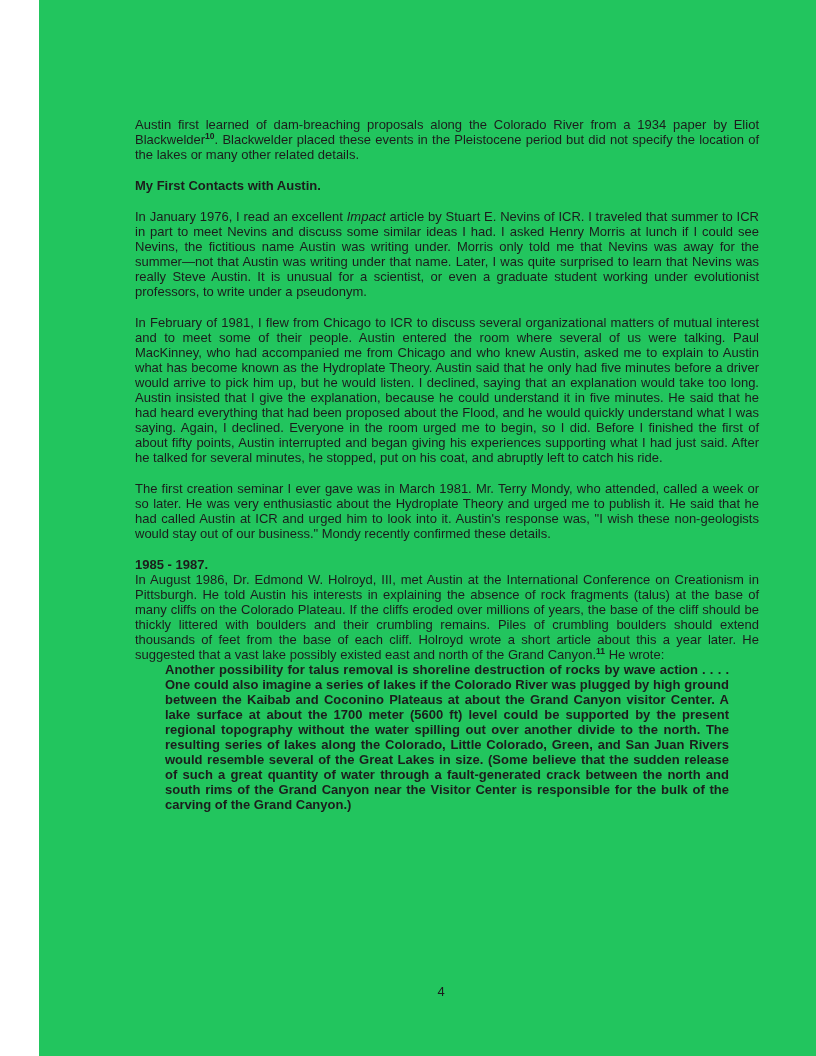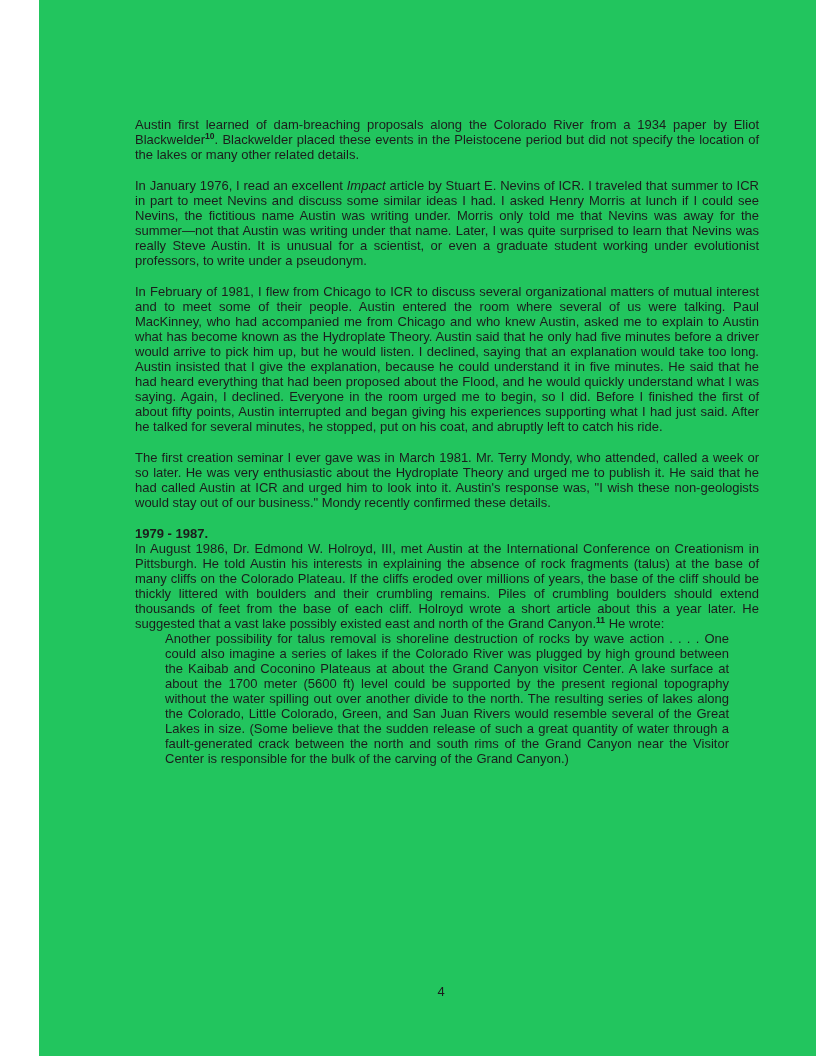--- a/index.html
+++ b/index.html
@@ -36,20 +36,21 @@
   }
   .heading.tight {
     margin-bottom: 0;
   }
   .para.tight {
     margin-bottom: 0;
   }
   .quote {
     margin: 0 30px 0 30px;
     text-align: justify;
+    font-weight: bold;
   }
   sup.fnref {
     font-weight: bold;
     font-size: 8.5px;
     line-height: 0;
     vertical-align: super;
   }
   em.journal {
   }
   .page-number {
@@ -63,29 +64,30 @@
   }
 </style>
 </head>
 <body>
 
 <div class="page">
   <div class="doc">
 
     <p class="para"><span>Austin first learned of dam-breaching proposals along the Colorado River from a 1934 paper by Eliot Blackwelder</span><sup class="fnref">10</sup><span>.  Blackwelder placed these events in the Pleistocene period but did not specify the location of the lakes or many other related details.</span></p>
 
+    <p class="heading">My First Contacts with Austin.</p>
 
     <p class="para"><span>In January 1976, I read an excellent </span><em class="journal">Impact</em><span> article by Stuart E. Nevins of ICR.  I traveled that summer to ICR in part to meet Nevins and discuss some similar ideas I had.  I asked Henry Morris at lunch if I could see Nevins, the fictitious name Austin was writing under.  Morris only told me that Nevins was away for the summer—not that Austin was writing under that name.  Later, I was quite surprised to learn that Nevins was really Steve Austin.  It is unusual for a scientist, or even a graduate student working under evolutionist professors, to write under a pseudonym.</span></p>
 
     <p class="para">In February of 1981, I flew from Chicago to ICR to discuss several organizational matters of mutual interest and to meet some of their people.  Austin entered the room where several of us were talking.  Paul MacKinney, who had accompanied me from Chicago and who knew Austin, asked me to explain to Austin what has become known as the Hydroplate Theory.  Austin said that he only had five minutes before a driver would arrive to pick him up, but he would listen.  I declined, saying that an explanation would take too long.  Austin insisted that I give the explanation, because he could understand it in five minutes.  He said that he had heard everything that had been proposed about the Flood, and he would quickly understand what I was saying.  Again, I declined.  Everyone in the room urged me to begin, so I did.  Before I finished the first of about fifty points, Austin interrupted and began giving his experiences supporting what I had just said.  After he talked for several minutes, he stopped, put on his coat, and abruptly left to catch his ride.</p>
 
     <p class="para">The first creation seminar I ever gave was in March 1981.  Mr. Terry Mondy, who attended, called a week or so later.  He was very enthusiastic about the Hydroplate Theory and urged me to publish it.  He said that he had called Austin at ICR and urged him to look into it.  Austin's response was, "I wish these non-geologists would stay out of our business."  Mondy recently confirmed these details.</p>
 
 
-    <p class="heading tight">1979 - 1987.</p>
+    <p class="heading tight">1985 - 1987.</p>
 
     <p class="para tight"><span>In August 1986, Dr. Edmond W. Holroyd, III, met Austin at the International Conference on Creationism in Pittsburgh.  He told Austin his interests in explaining the absence of rock fragments (talus) at the base of many cliffs on the Colorado Plateau.  If the cliffs eroded over millions of years, the base of the cliff should be thickly littered with boulders and their crumbling remains.  Piles of crumbling boulders should extend thousands of feet from the base of each cliff.  Holroyd wrote a short article about this a year later.  He suggested that a vast lake possibly existed east and north of the Grand Canyon.</span><sup class="fnref">11</sup><span>  He wrote:</span></p>
 
     <blockquote class="quote">Another possibility for talus removal is shoreline destruction of rocks by wave action . . . .  One could also imagine a series of lakes if the Colorado River was plugged by high ground between the Kaibab and Coconino Plateaus at about the Grand Canyon visitor Center.  A lake surface at about the 1700 meter (5600 ft) level could be supported by the present regional topography without the water spilling out over another divide to the north.  The resulting series of lakes along the Colorado, Little Colorado, Green, and San Juan Rivers would resemble several of the Great Lakes in size.  (Some believe that the sudden release of such a great quantity of water through a fault-generated crack between the north and south rims of the Grand Canyon near the Visitor Center is responsible for the bulk of the carving of the Grand Canyon.)</blockquote>
 
   </div>
 
   <div class="page-number">4</div>
 </div>
 

